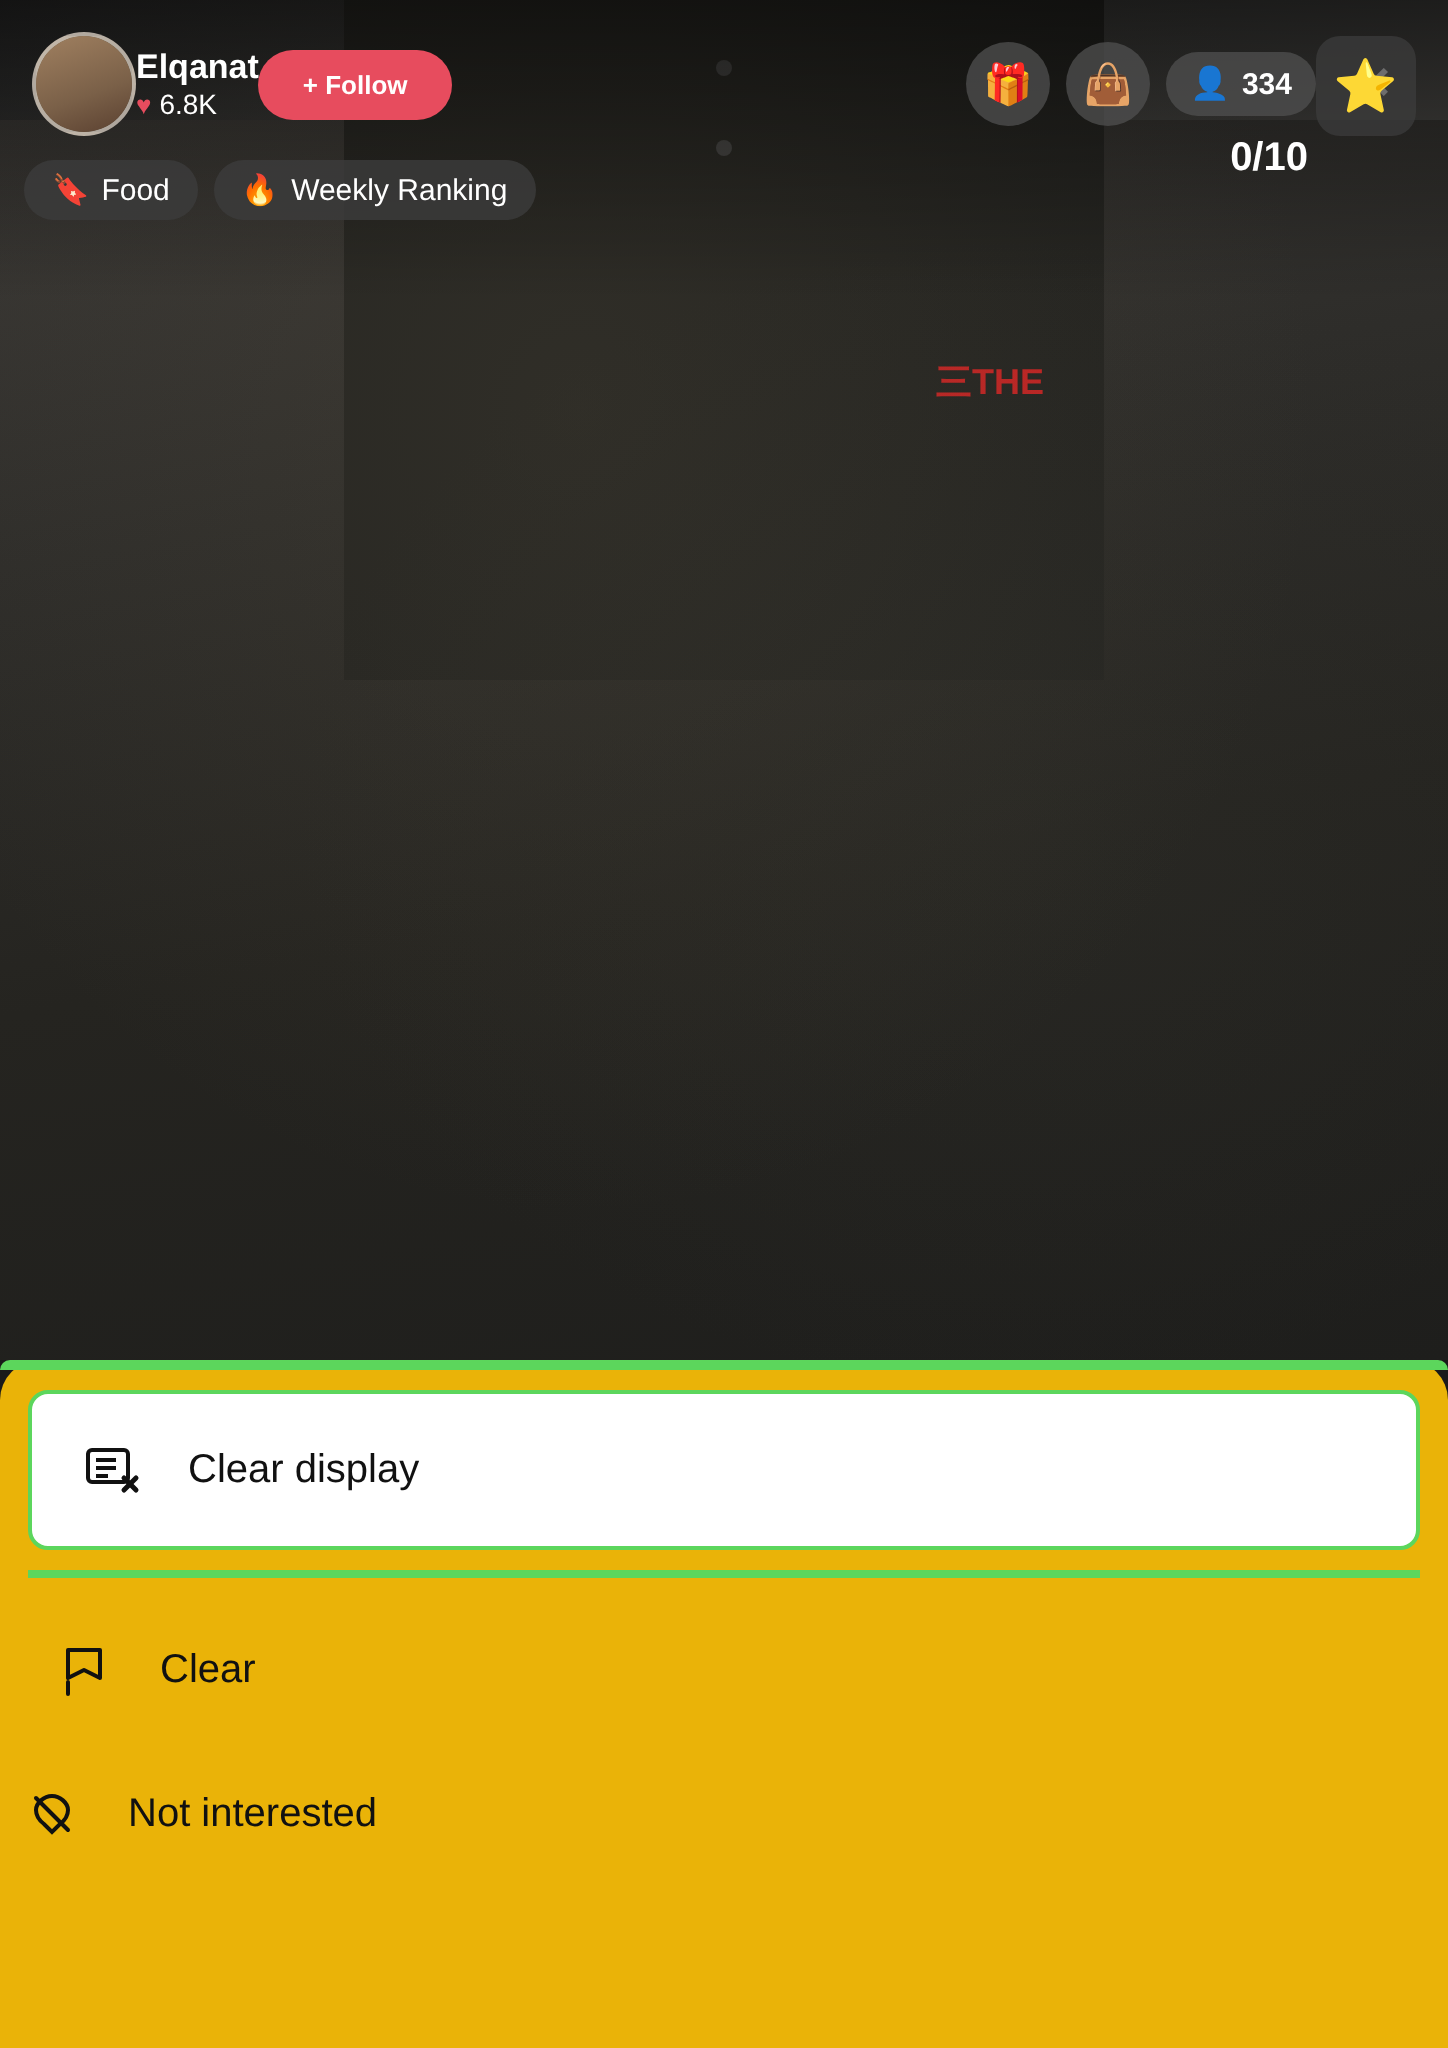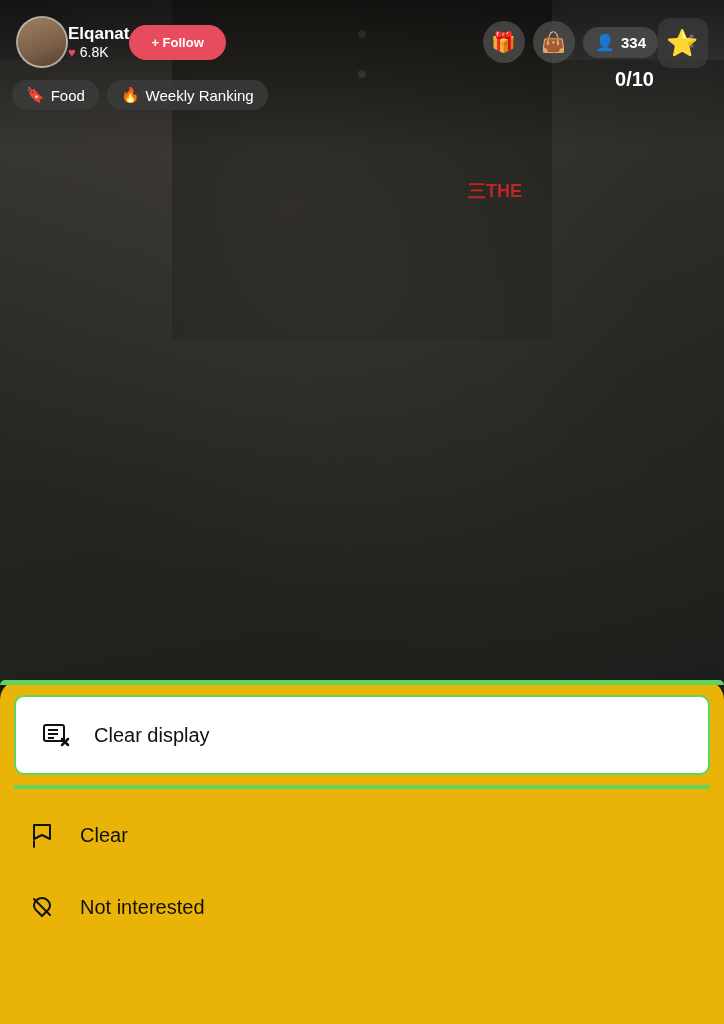--- a/index.html
+++ b/index.html
@@ -386,21 +386,21 @@
   <div class="menu-item" style="padding: 18px 24px;">
     <div class="menu-item-icon">
       <svg class="icon-svg" viewBox="0 0 28 28" fill="none" xmlns="http://www.w3.org/2000/svg">
         <path d="M6 4 L22 4 L22 18 L14 14 L6 18 Z" stroke="#111" stroke-width="2" fill="none" stroke-linejoin="round"></path>
         <line x1="6" y1="20" x2="6" y2="26" stroke="#111" stroke-width="2" stroke-linecap="round"></line>
       </svg>
     </div>
     <span class="menu-item-label">Clear</span>
   </div>
 
-  <div class="menu-item" style="padding: 18px 24px;">
+  <div class="menu-item" style="padding: 18px 8px;">
     <div class="menu-item-icon">
       <svg class="icon-svg" viewBox="0 0 28 28" fill="none" xmlns="http://www.w3.org/2000/svg">
         <path d="M14 5 C10 5 6 8.5 6 12 C6 15 8 17.5 10 19 L14 23 L18 19 C20 17.5 22 15 22 12 C22 8.5 18 5 14 5Z" stroke="#111" stroke-width="2" fill="none"></path>
         <line x1="6" y1="6" x2="22" y2="22" stroke="#111" stroke-width="2" stroke-linecap="round"></line>
       </svg>
     </div>
     <span class="menu-item-label">Not interested</span>
   </div>
 </div>
 

